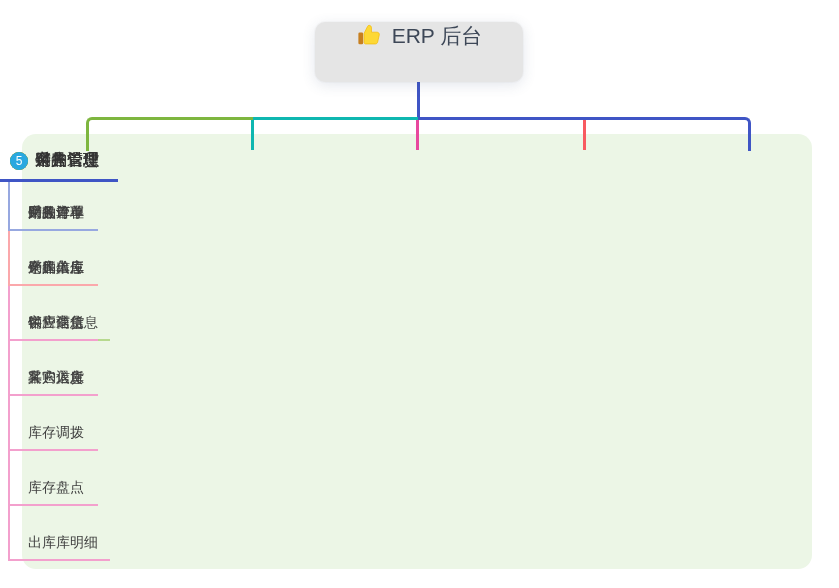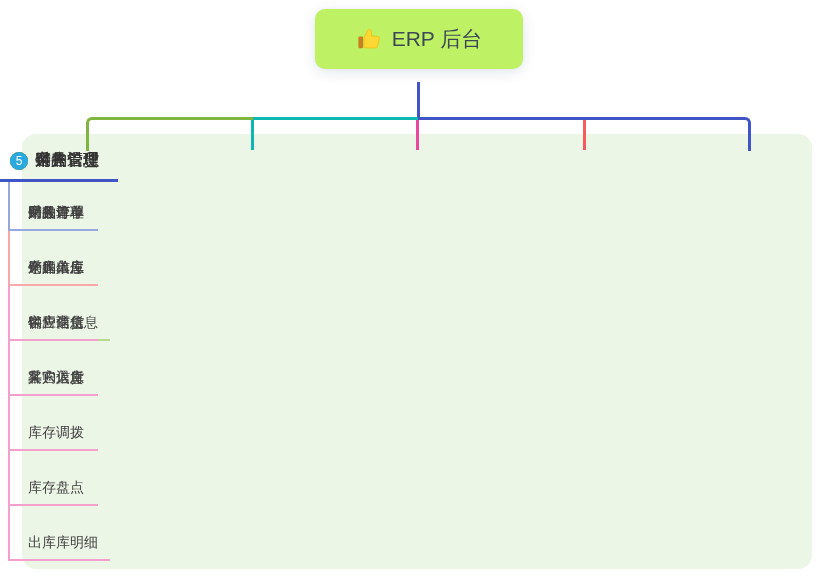--- a/index.html
+++ b/index.html
@@ -6,24 +6,24 @@
   html,body { background:#ffffff; }
   body { font-family:"Liberation Sans","DejaVu Sans",sans-serif; }
 
   .stage { position:relative; width:839px; height:588px; background:#ffffff; overflow:hidden; }
 
   
   .panel { position:absolute; left:22px; top:134px; width:790px; height:435px; border-radius:14px; }
 
   
   .root-card {
-    position:absolute; left:315px; top:9px; width:208px; height:60px;
-    background:#bef264; border-radius:10px;
+    position:absolute; left:315px; top:22px; width:208px; height:60px;
+    background:#e5e5e5; border-radius:10px;
     box-shadow:0 3px 14px rgba(60,80,120,.14), 0 0 0 1px rgba(0,0,0,.02);
-    display:flex; align-items:center; justify-content:center; gap:10px;
+    display:flex; align-items:flex-start; justify-content:center; gap:10px;
     font-size:21px; font-weight:500; color:#3d4757;
   }
   .root-card .icon { width:26px; height:26px; display:inline-flex; }
 
   
   .line { position:absolute; }
   .stem       { left:417px; top:82px;  width:3px;  height:36px; }
   .elbow-left { left:86px;  top:117px; width:167px; height:34px; border-left:3px solid; border-top:3px solid; border-top-left-radius:6px; }
   .bus-mid    { left:253px; top:117px; width:165px; height:3px; }
   .elbow-right{ left:418px; top:117px; width:333px; height:34px; border-right:3px solid; border-top:3px solid; border-top-right-radius:6px; }

